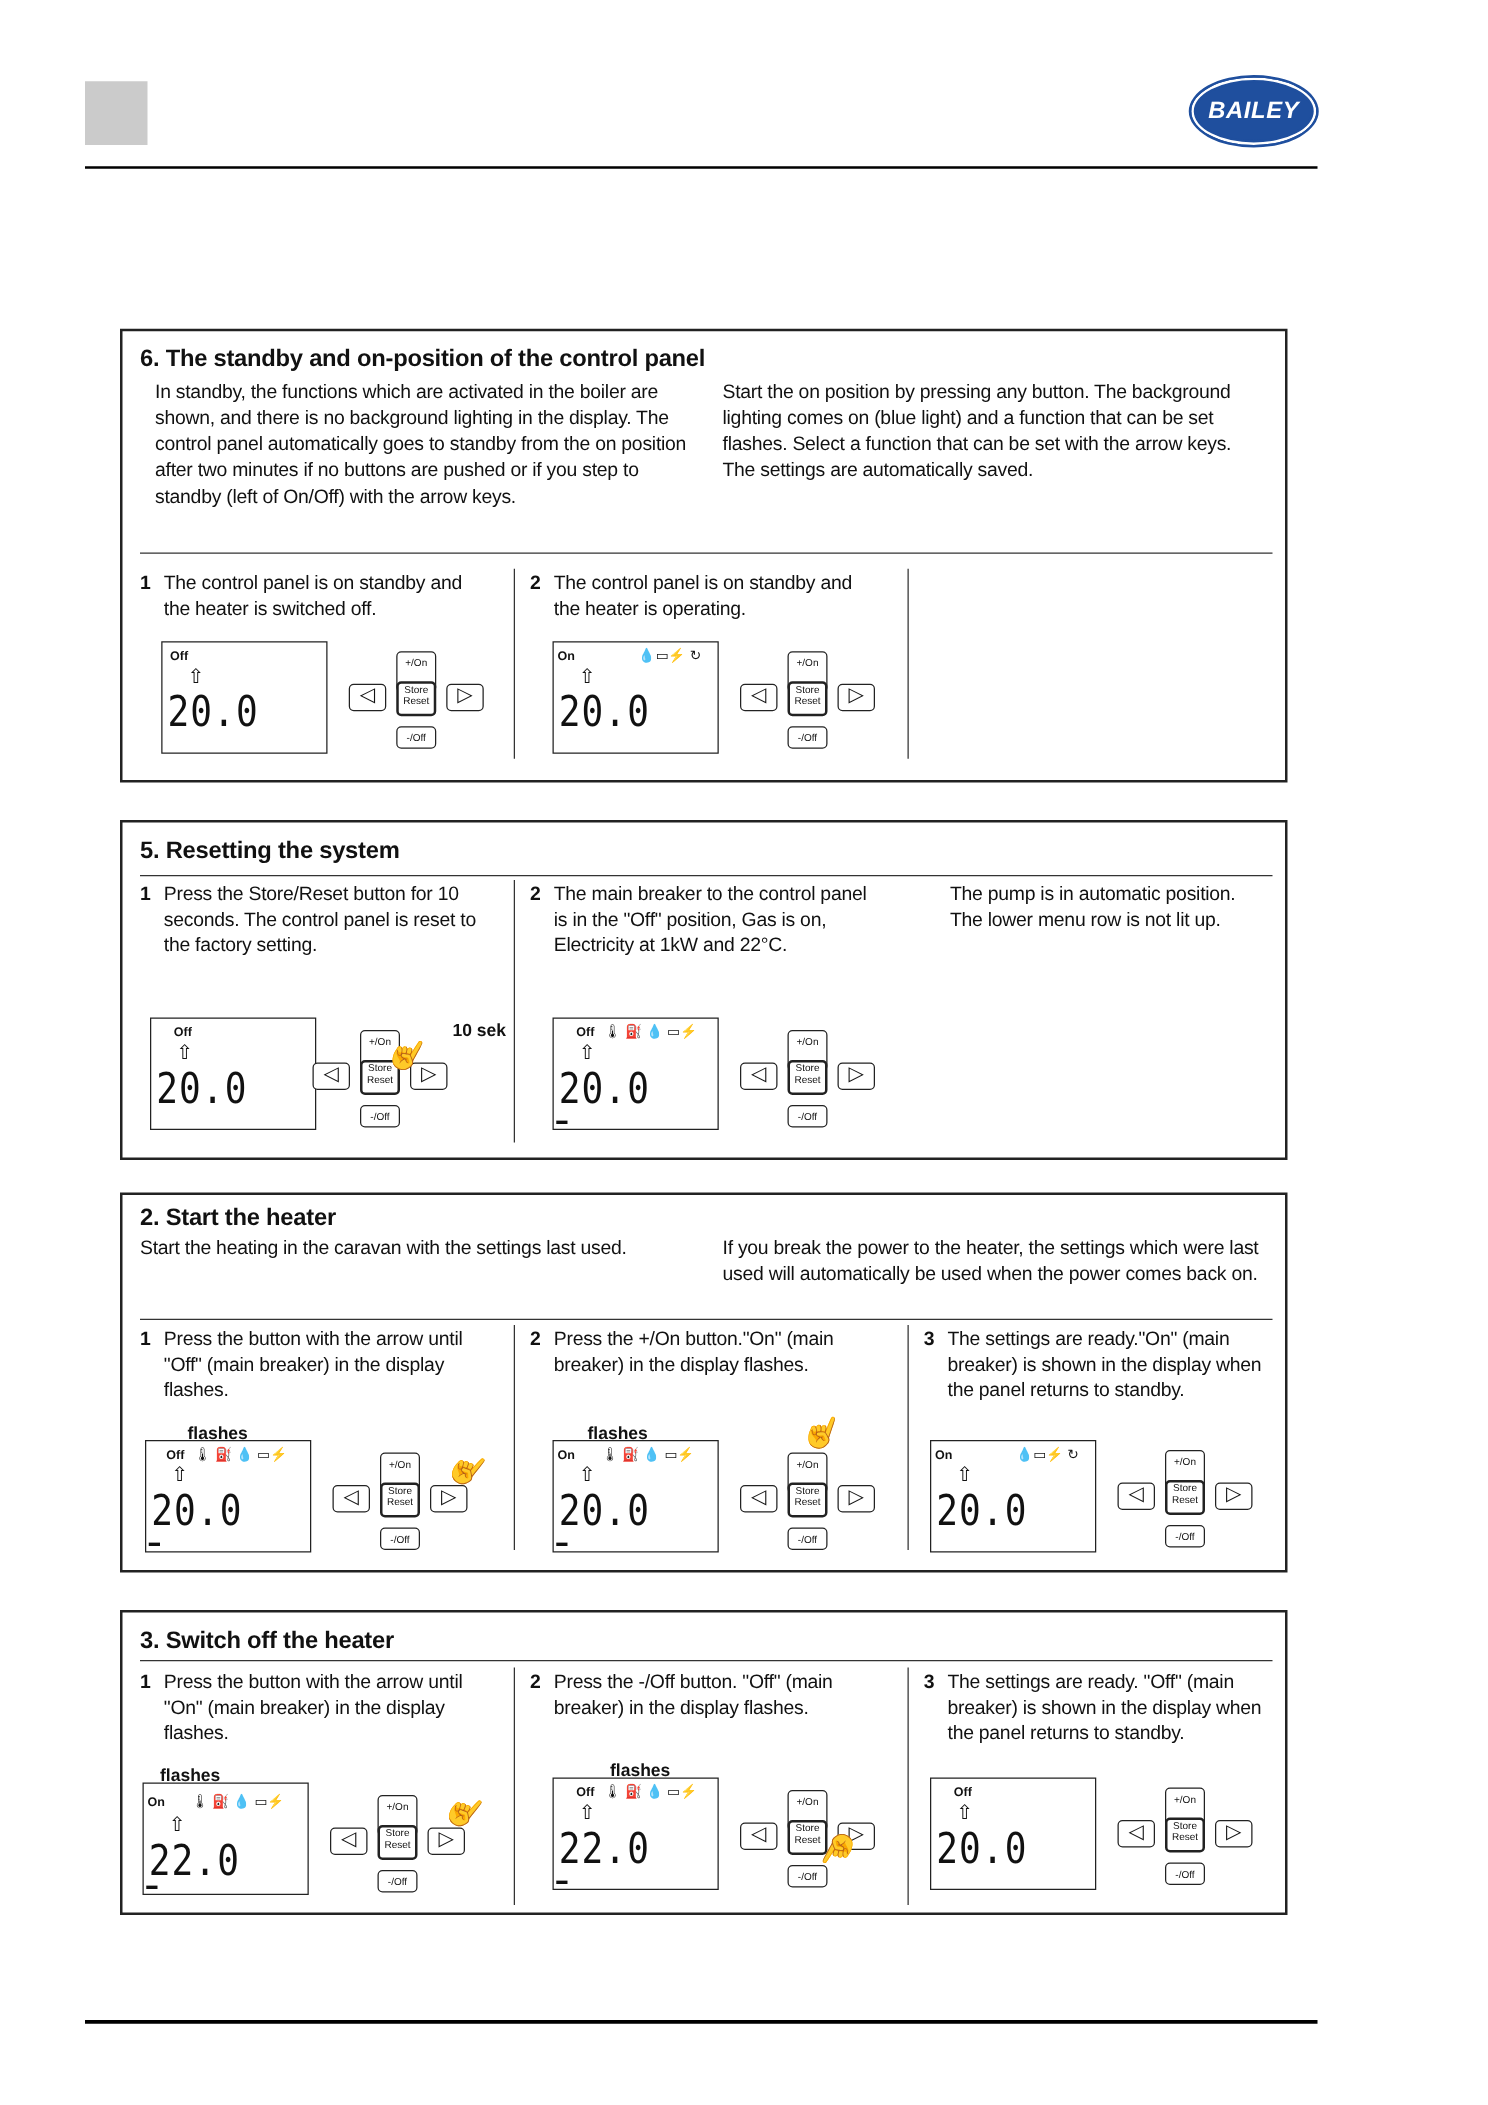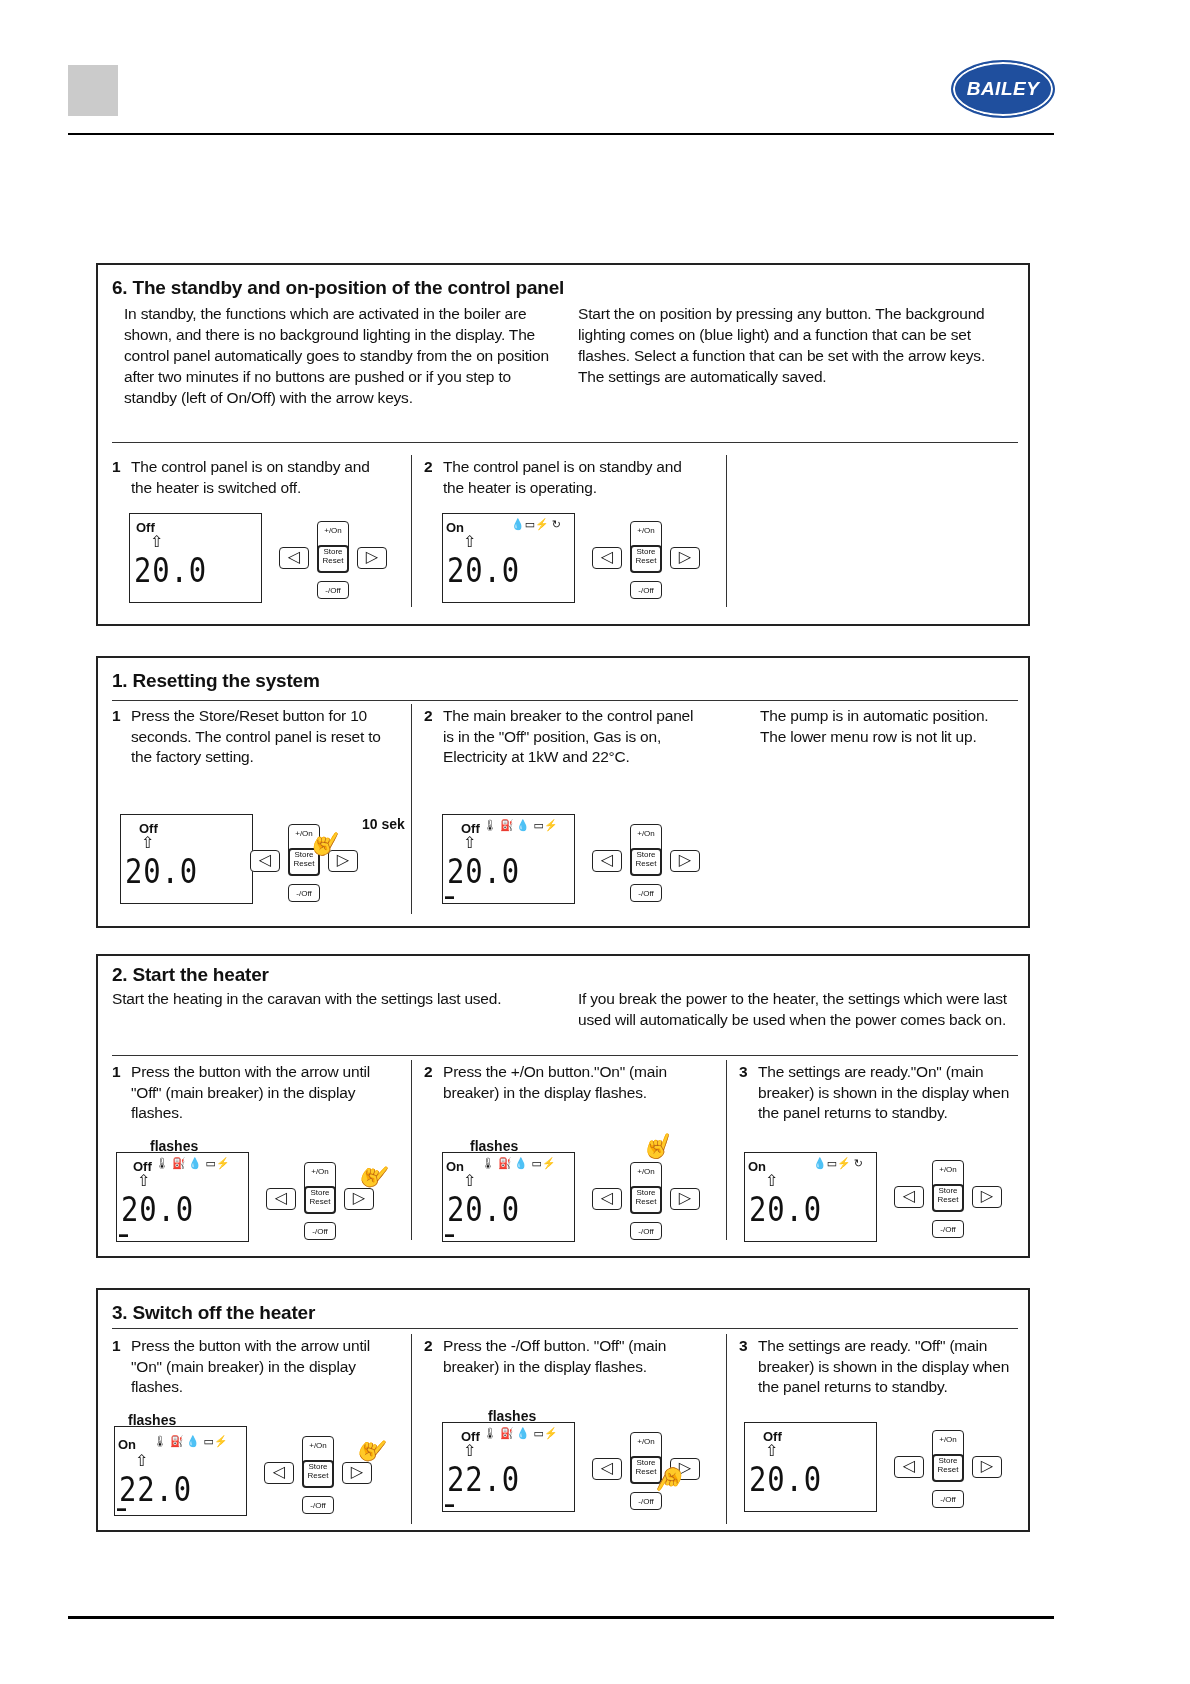--- a/index.html
+++ b/index.html
@@ -15,21 +15,21 @@
   .section { position: absolute; left: 96px; width: 934px; border: 2px solid #222; }
   .section h2 { font-size: 19px; font-weight: bold; position: absolute; left: 14px; letter-spacing: -0.2px; }
   .hline { position: absolute; left: 14px; right: 10px; height: 1px; background: #333; }
   .vline { position: absolute; width: 1px; background: #333; }
   .txt { position: absolute; font-size: 15.5px; line-height: 21px; letter-spacing: -0.2px; }
   .step { position: absolute; font-size: 15.5px; line-height: 20.5px; padding-left: 19px; letter-spacing: -0.2px; }
   .step .num { position: absolute; left: 0; top: 0; font-weight: bold; }
 
   
   .display { position: absolute; width: 133px; height: 90px; border: 1.5px solid #222; font-size: 10px; }
-  .display .state { position: absolute; left: 6px; top: 6px; font-size: 13px; font-weight: bold; }
+  .display .state { position: absolute; left: 6px; top: 6px; font-size: 10px; font-weight: bold; }
   .display .icons { position: absolute; top: 4px; font-size: 11px; white-space: nowrap; }
   .display .house { position: absolute; left: 20px; top: 20px; font-size: 16px; line-height: 16px; }
   .display .temp { position: absolute; left: 4px; top: 36px; font-family: "DejaVu Sans Mono", monospace; font-size: 34px; line-height: 40px; letter-spacing: 1px; transform: scaleX(0.85); transform-origin: left; font-weight: 300; }
   .display .bat { position: absolute; left: 2px; bottom: 2px; font-size: 9px; font-weight: bold; }
 
   
   .keypad { position: absolute; width: 112px; height: 80px; }
   .key { position: absolute; border: 1.5px solid #222; border-radius: 4px; font-size: 8px; text-align: center; background: #fff; line-height: 9px; }
   .key.up { left: 38px; top: 0; width: 32px; height: 33px; padding-top: 4px; }
   .key.down { left: 38px; top: 60px; width: 32px; height: 18px; padding-top: 4px; }
@@ -87,21 +87,21 @@
   <div class="keypad" style="left:494px;top:256px;">
     <div class="key up">+/On</div>
     <div class="key left">◁</div>
     <div class="key store">Store Reset</div>
     <div class="key right">▷</div>
     <div class="key down">-/Off</div>
   </div>
 </div>
 
 <div class="section" style="top:656px;height:272px;">
-  <h2 style="top:12px;">1. Resetting the system</h2>
+  <h2 style="top:12px;">5. Resetting the system</h2>
   <div class="hline" style="top:42px;"></div>
 
   <div class="step" style="left:14px;top:48px;width:270px;">
     <span class="num">1</span>
     <span>Press the Store/Reset button for 10 seconds. The control panel is reset to the factory setting.</span>
   </div>
   <div class="vline" style="left:313px;top:46px;height:210px;"></div>
   <div class="step" style="left:326px;top:48px;width:270px;">
     <span class="num">2</span>
     <span>The main breaker to the control panel is in the "Off" position, Gas is on, Electricity at 1kW and 22°C.</span>

